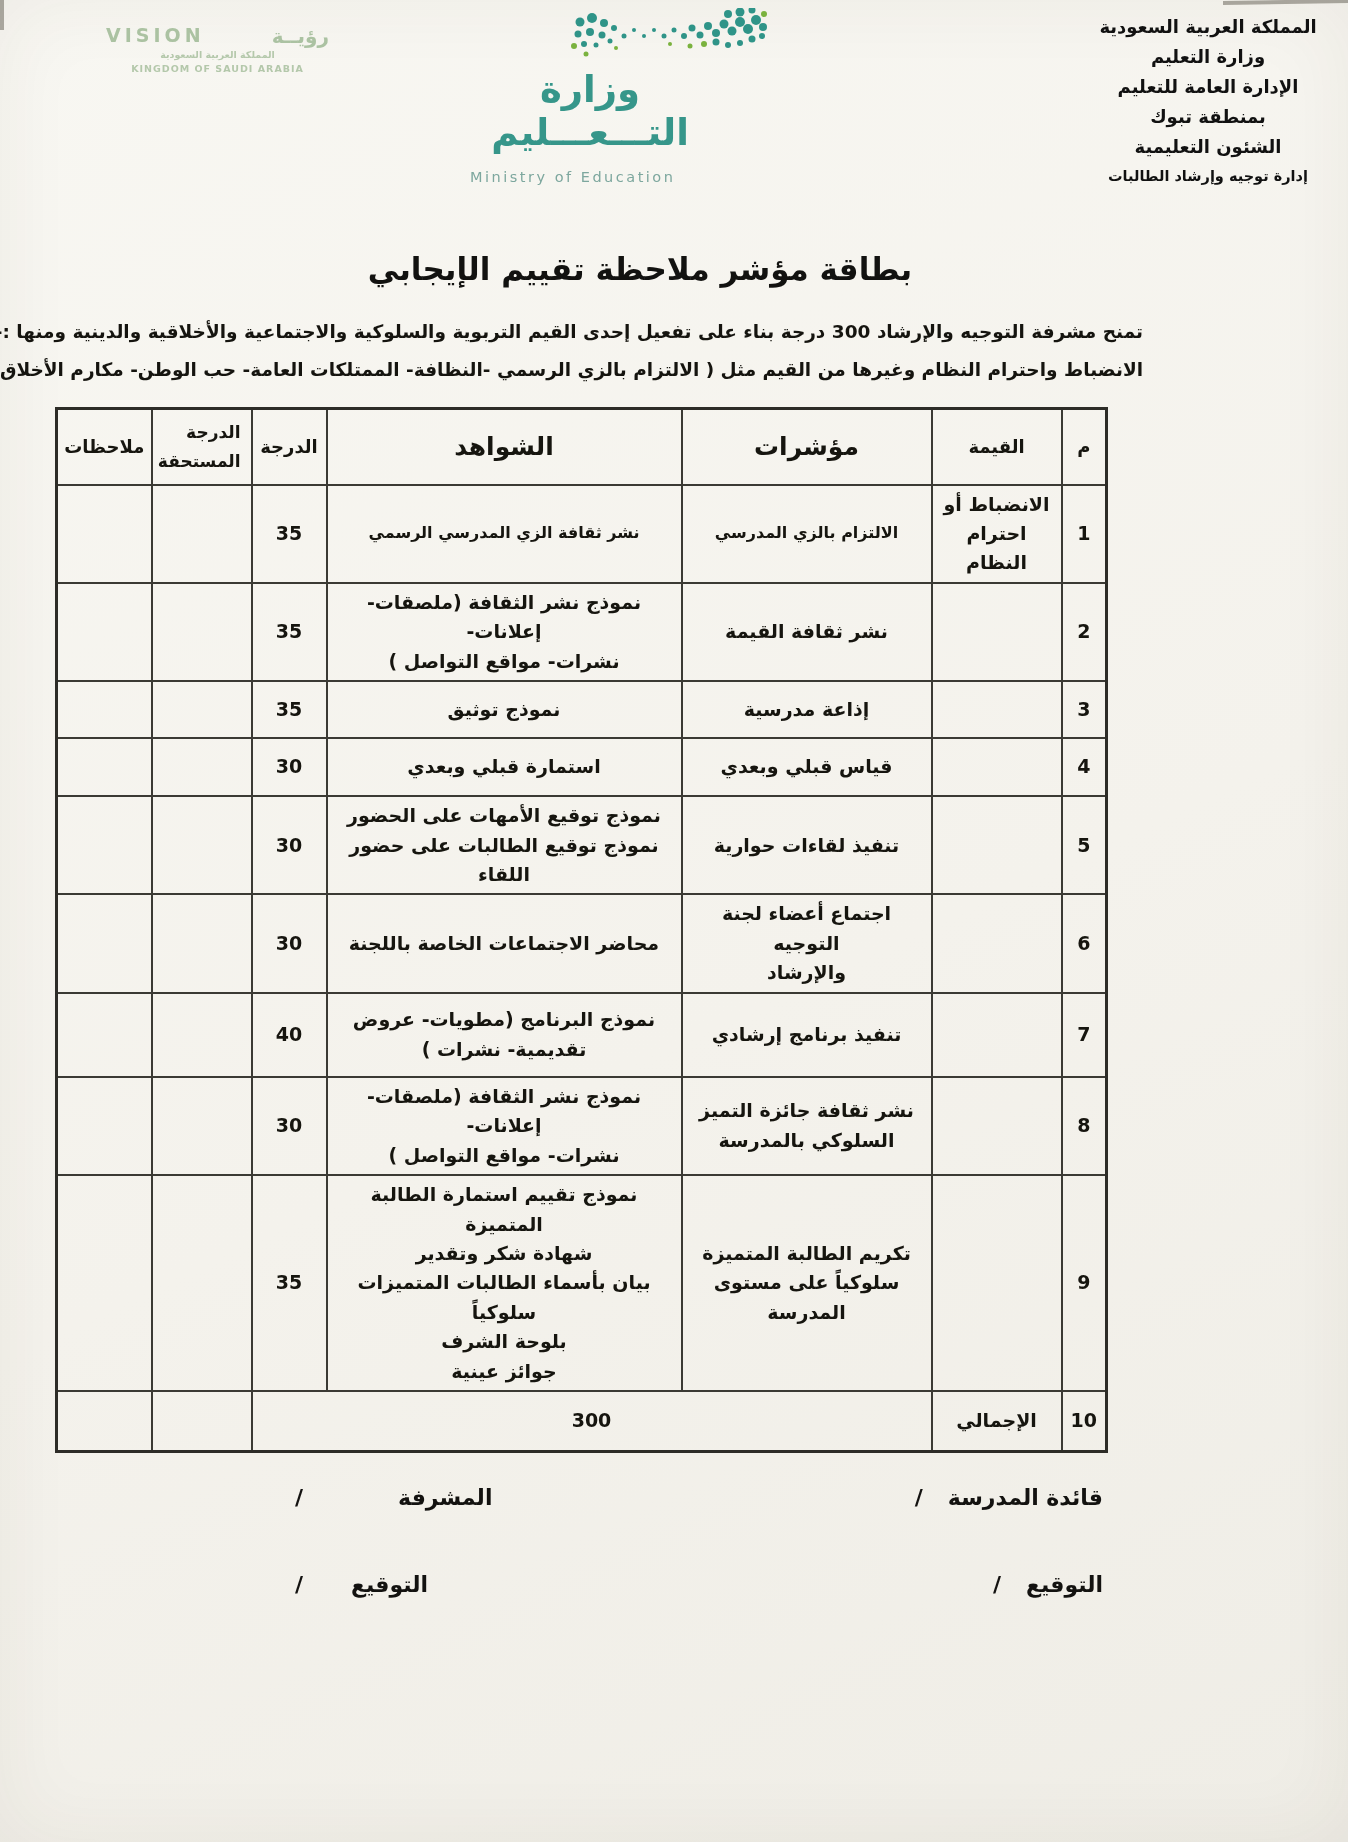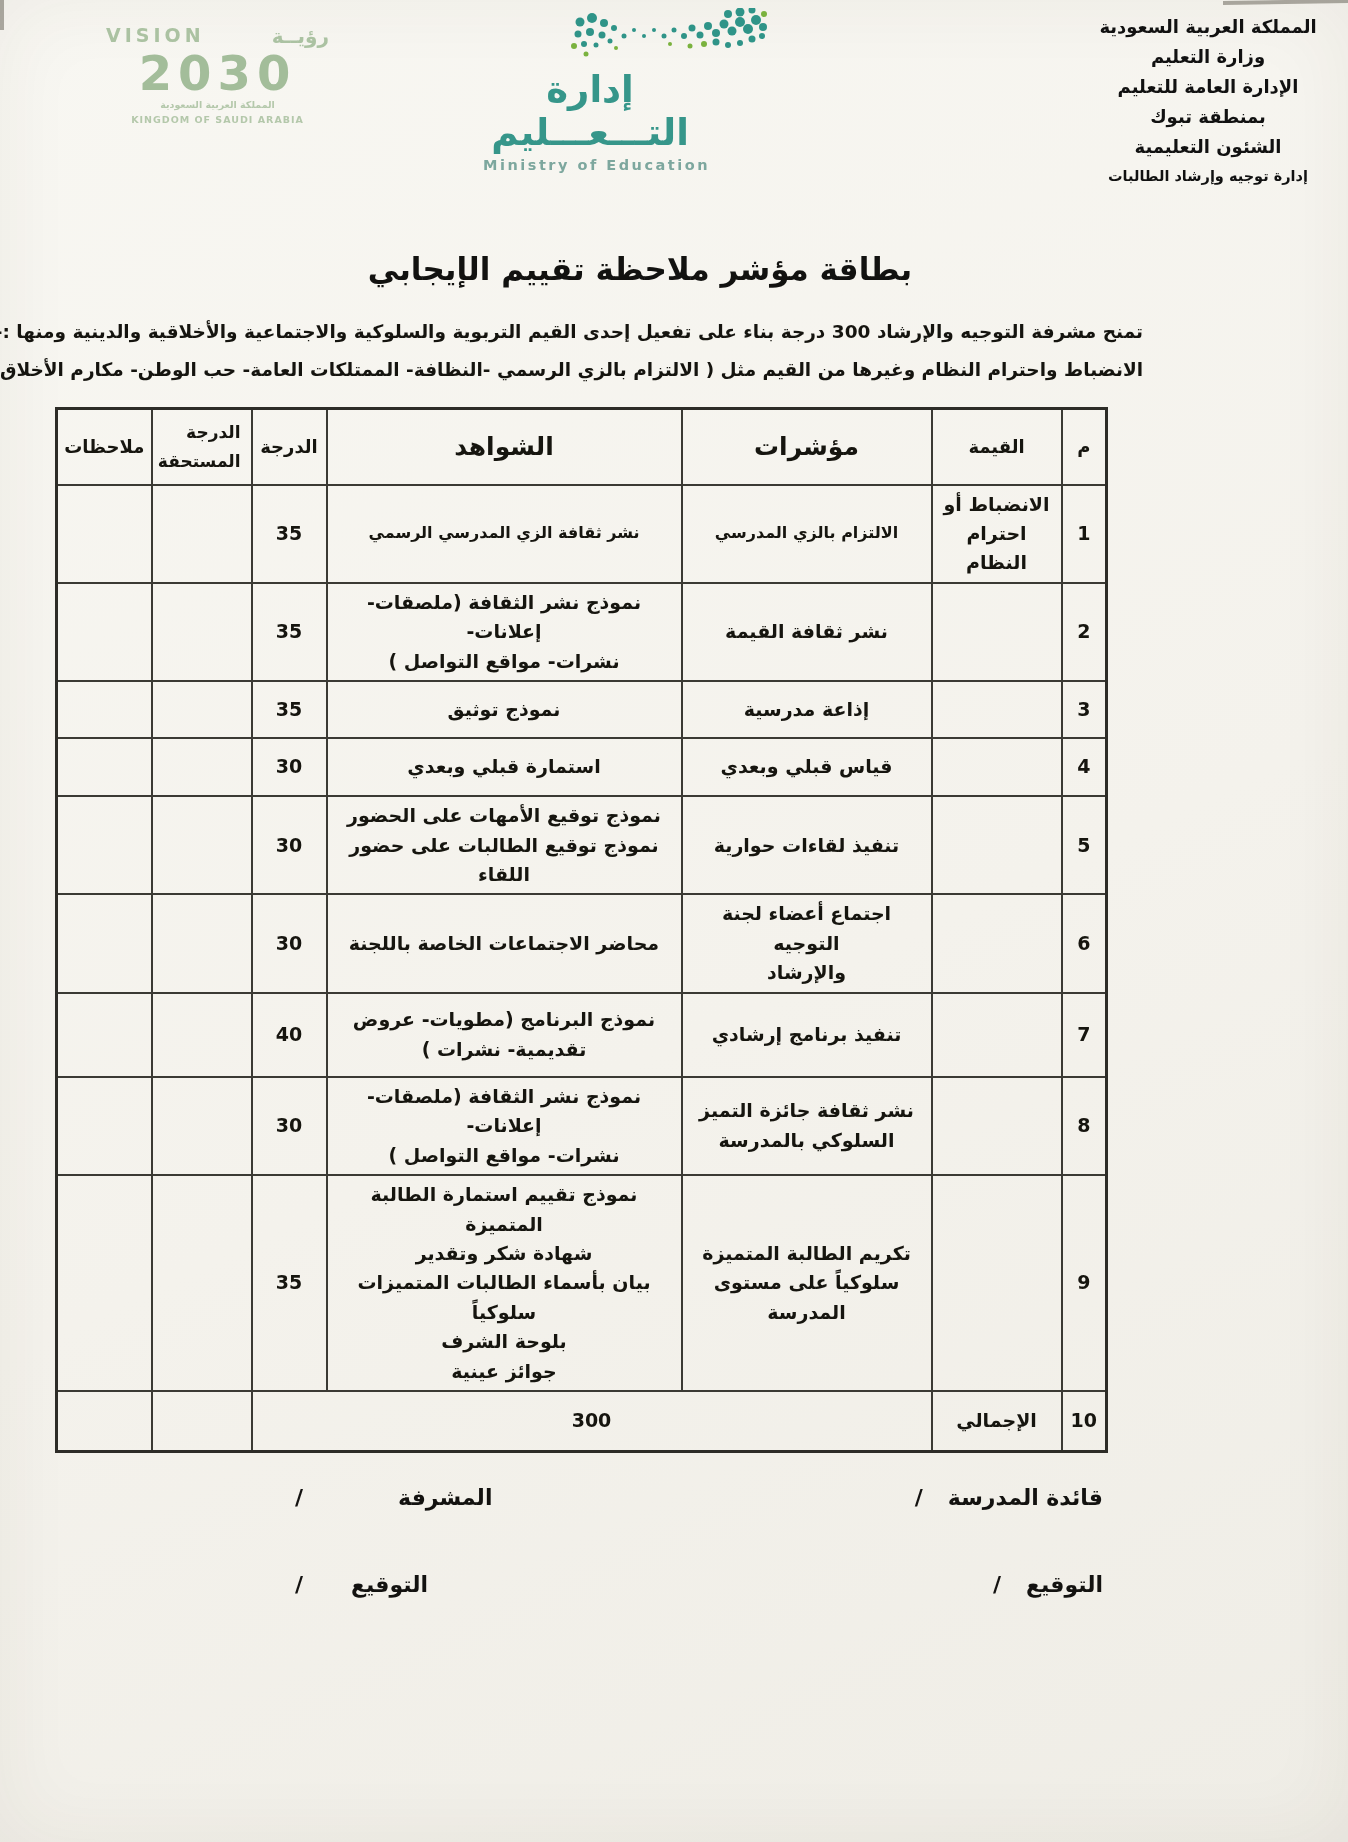--- a/index.html
+++ b/index.html
@@ -19,21 +19,21 @@
   .header { position:relative; height:205px; }
   .vision-logo { position:absolute; left:100px; top:24px; width:235px; color:#abc2a2; text-align:center; }
   .vision-row1 { display:flex; justify-content:space-between; padding:0 6px; font-size:19px; letter-spacing:4px; }
   .vision-row1 .vision-ar { letter-spacing:0; font-size:20px; }
   .vision-row2 { font-size:48px; line-height:1.05; letter-spacing:6px; color:#a3bd9a; }
   .vision-row3 { font-size:9.5px; letter-spacing:1px; line-height:1.5; color:#b4c8ab; }
 
   .moe-logo { position:absolute; left:470px; top:8px; width:330px; }
   .moe-dots { display:block; margin-left:100px; }
   .moe-arabic { width:240px; text-align:center; color:#36968a; font-size:37px; margin-top:6px; }
-  .moe-english { width:240px; text-align:right; color:#7da79e; font-size:14.5px; letter-spacing:2.5px; font-weight:bold; margin-top:3px; }
+  .moe-english { width:240px; text-align:left; color:#7da79e; font-size:14.5px; letter-spacing:2.5px; font-weight:normal; margin-top:15px; }
 
   .dept-block { position:absolute; right:14px; top:12px; width:252px; direction:rtl; text-align:center; }
   .dept-line { font-size:18px; line-height:30px; color:#111; }
   .dept-line-small { font-size:14.5px; line-height:28px; }
 
   
   .doc-title { width:1280px; text-align:center; margin-top:46px; font-size:31px; color:#121210; letter-spacing:0.5px; }
   .intro { direction:rtl; margin:26px 205px 0 40px; text-align:right; }
   .intro-line { font-size:18.5px; line-height:38px; white-space:nowrap; color:#15140f; }
 
@@ -82,21 +82,20 @@
   <div class="artifact artifact-tr"></div>
   <div class="artifact artifact-tl"></div>
 
   <div class="header">
 
     <div class="vision-logo">
       <div class="vision-row1">
         <span>VISION</span>
         <span class="vision-ar">رؤيــة</span>
       </div>
-      <div class="vision-row2">2030</div>
       <div class="vision-row3">
         <div>المملكة العربية السعودية</div>
         <div>KINGDOM OF SAUDI ARABIA</div>
       </div>
     </div>
 
     <div class="moe-logo">
       <svg class="moe-dots" viewBox="0 0 200 54" width="200" height="54" aria-hidden="true">
         <g fill="#2f9488">
           <circle cx="10" cy="14" r="4.5"></circle>
@@ -138,21 +137,21 @@
         <g fill="#7ab23e">
           <circle cx="4" cy="38" r="3"></circle>
             <circle cx="16" cy="46" r="2.5"></circle>
             <circle cx="46" cy="40" r="2"></circle>
           <circle cx="100" cy="36" r="2"></circle>
             <circle cx="120" cy="38" r="2.5"></circle>
             <circle cx="134" cy="36" r="3"></circle>
           <circle cx="194" cy="6" r="3"></circle>
         </g>
       </svg>
-      <div class="moe-arabic">إدارة التـــعـــليم</div>
+      <div class="moe-arabic">وزارة التـــعـــليم</div>
       <div class="moe-english">Ministry of Education</div>
     </div>
 
     <div class="dept-block">
       <div class="dept-line">المملكة العربية السعودية</div>
       <div class="dept-line">وزارة التعليم</div>
       <div class="dept-line">الإدارة العامة للتعليم</div>
       <div class="dept-line">بمنطقة تبوك</div>
       <div class="dept-line">الشئون التعليمية</div>
       <div class="dept-line dept-line-small">إدارة توجيه وإرشاد الطالبات</div>

